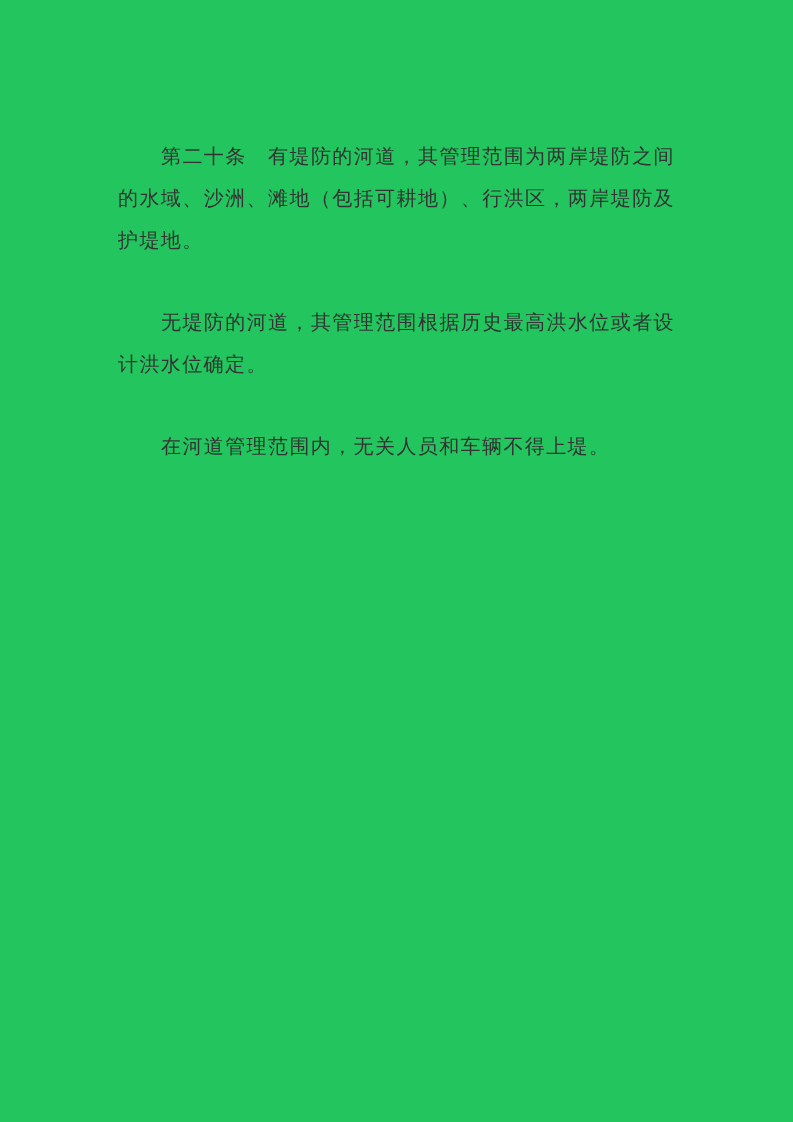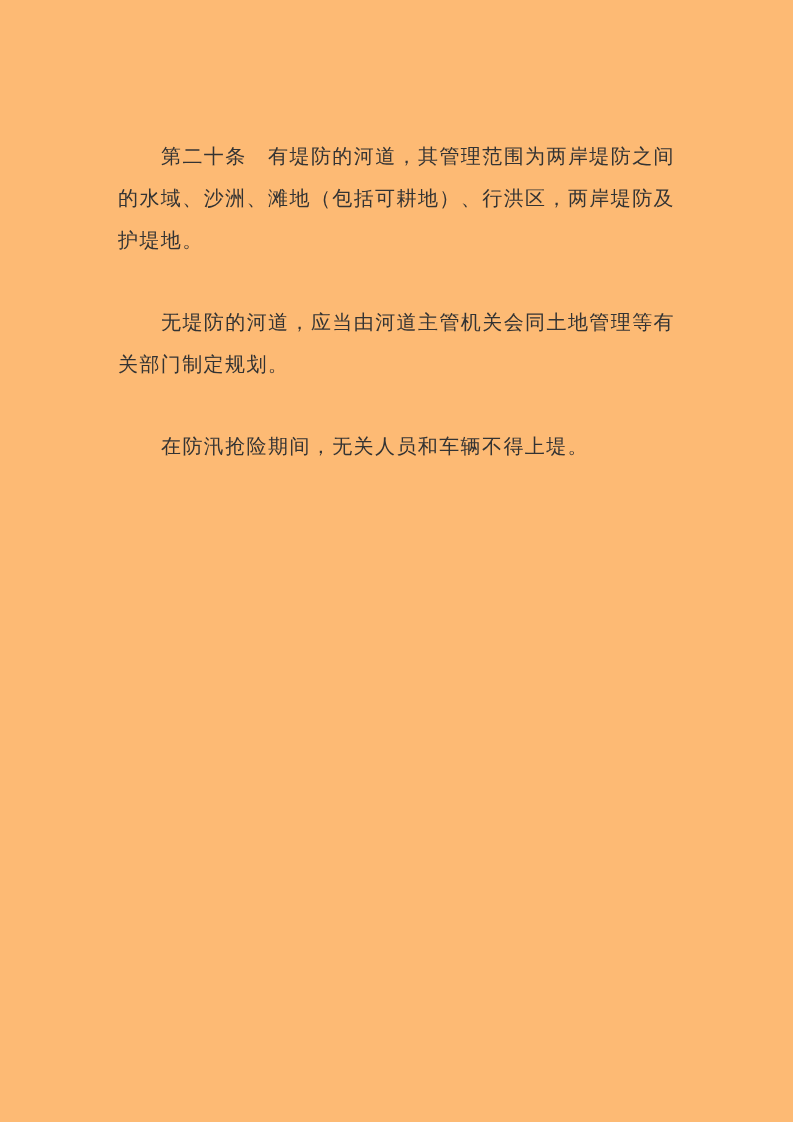--- a/index.html
+++ b/index.html
@@ -31,19 +31,19 @@
     word-break: normal;
     font-weight: 400;
   }
   .para:last-child {
     margin-bottom: 0;
   }
 </style>
 </head>
 <body>
 
-<div class="page" style="background: #fdba74;">
+<div class="page" style="background: #22c55e;">
   <div class="text-block" id="paragraph-container">
       <p class="para" style="color: rgb(51, 51, 51);">第二十条　有堤防的河道，其管理范围为两岸堤防之间的水域、沙洲、滩地（包括可耕地）、行洪区，两岸堤防及护堤地。</p>
-      <p class="para" style="color: rgb(51, 51, 51);">无堤防的河道，应当由河道主管机关会同土地管理等有关部门制定规划。</p>
-      <p class="para" style="color: rgb(51, 51, 51);">在防汛抢险期间，无关人员和车辆不得上堤。</p>
+      <p class="para" style="color: rgb(51, 51, 51);">无堤防的河道，其管理范围根据历史最高洪水位或者设计洪水位确定。</p>
+      <p class="para" style="color: rgb(51, 51, 51);">在河道管理范围内，无关人员和车辆不得上堤。</p>
     </div>
 </div>
 
 </body></html>

